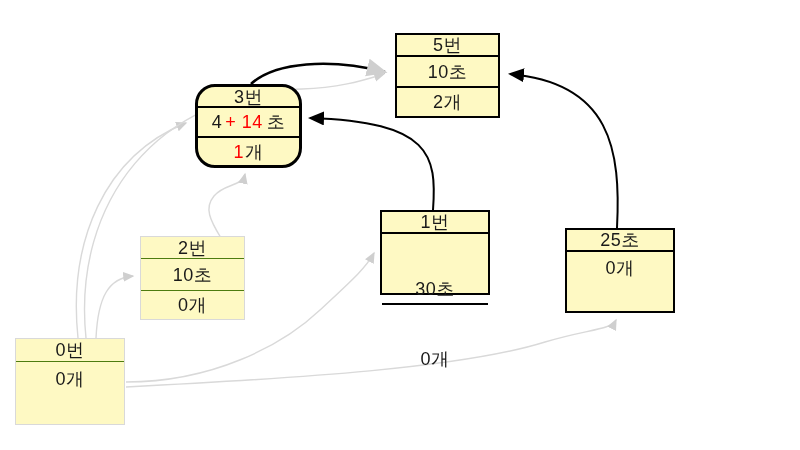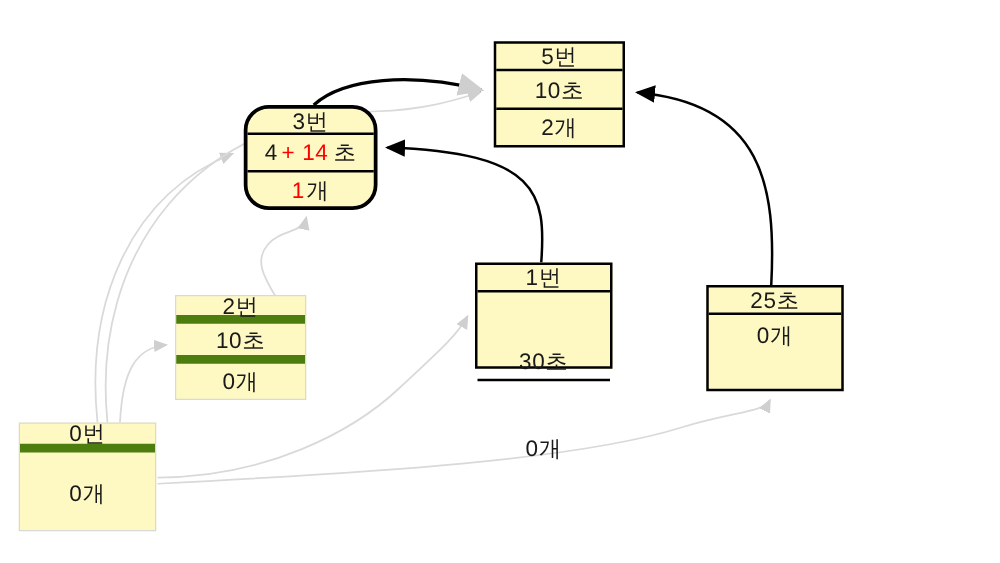--- a/index.html
+++ b/index.html
@@ -17,33 +17,33 @@
   }
   .node .row{
     display:flex;align-items:center;justify-content:center;
     box-sizing:border-box;line-height:1;letter-spacing:0.5px;
   }
   .node.active{border:2px solid #000000;}
   .node.active .row{border-bottom:2px solid #000000;}
   .node.selected{border:3px solid #000000;}
   .node.selected .row{border-bottom:2px solid #000000;}
   .node.inactive{border:1px solid #d9d9d9;}
-  .node.inactive .row{border-bottom:7px solid #4d7c0f;}
+  .node.inactive .row{border-bottom:1px solid #4d7c0f;}
   .node .row:last-child{border-bottom:none !important;}
   .red{color:#ff0000;}
   .t-base{margin-right:3px;}
   .t-unit{margin-left:1px;}
 
   
   #node-5{left:395px;top:33px;width:105px;height:85px;}
   #node-3{left:195px;top:84px;width:107px;height:84px;border-radius:20px;}
   #node-1{left:380px;top:210px;width:110px;height:85px;gap:40px;}
   #node-4{left:565px;top:228px;width:110px;height:85px;}
   #node-2{left:140px;top:236px;width:105px;height:84px;}
-  #node-0{left:15px;top:338px;width:110px;height:87px;gap:16px;}
+  #node-0{left:15px;top:338px;width:110px;height:87px;}
 
   .edge{fill:none;}
   .edge.gray{stroke:#d9d9d9;stroke-width:1.4px;}
   .edge.black{stroke:#000000;stroke-width:2px;}
   .edge.black-thick{stroke:#000000;stroke-width:2.6px;}
 </style>
 </head>
 <body>
 
 <svg id="edge-layer" viewBox="0 0 800 450" xmlns="http://www.w3.org/2000/svg">

